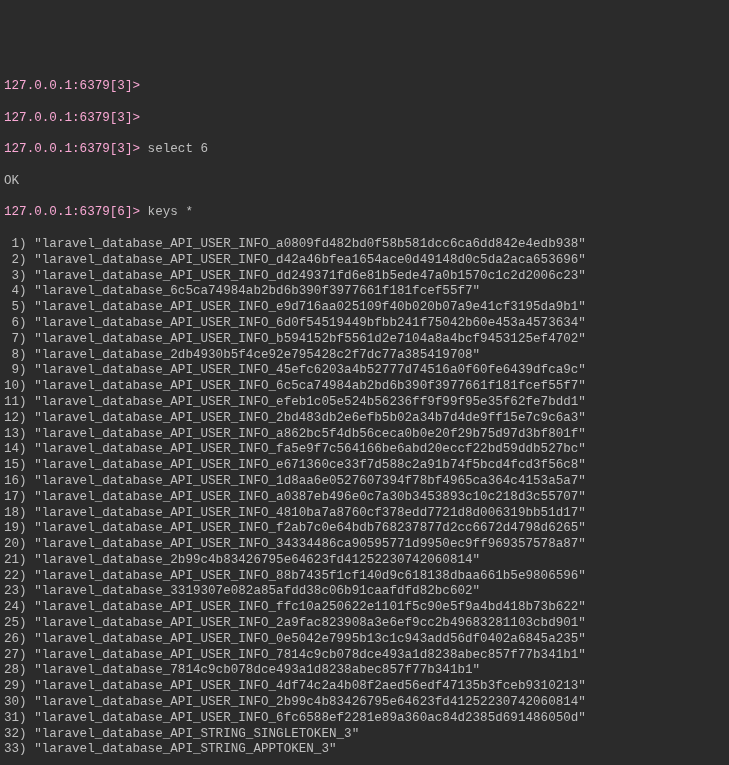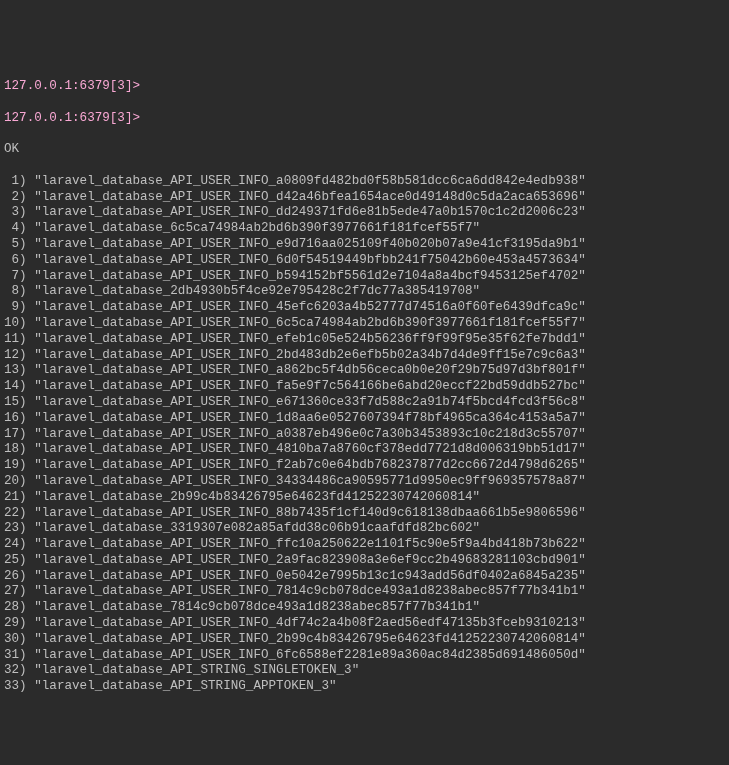--- a/index.html
+++ b/index.html
@@ -22,21 +22,23 @@
     .terminal { display: block; }
   </style>
 </head>
 <body>
 
 
 
 <div class="terminal">
 <span class="line"><span class="prompt">127.0.0.1:6379[3]&gt;</span></span>
 <span class="line"><span class="prompt">127.0.0.1:6379[3]&gt;</span></span>
+<span class="line"><span class="prompt">127.0.0.1:6379[3]&gt;</span> <span class="cmd">select 6</span></span>
 <span class="line output">OK</span>
+<span class="line"><span class="prompt">127.0.0.1:6379[6]&gt;</span> <span class="cmd">keys *</span></span>
 <div id="keys-list"><span class="line"> 1) "laravel_database_API_USER_INFO_a0809fd482bd0f58b581dcc6ca6dd842e4edb938"</span><span class="line"> 2) "laravel_database_API_USER_INFO_d42a46bfea1654ace0d49148d0c5da2aca653696"</span><span class="line"> 3) "laravel_database_API_USER_INFO_dd249371fd6e81b5ede47a0b1570c1c2d2006c23"</span><span class="line"> 4) "laravel_database_6c5ca74984ab2bd6b390f3977661f181fcef55f7"</span><span class="line"> 5) "laravel_database_API_USER_INFO_e9d716aa025109f40b020b07a9e41cf3195da9b1"</span><span class="line"> 6) "laravel_database_API_USER_INFO_6d0f54519449bfbb241f75042b60e453a4573634"</span><span class="line"> 7) "laravel_database_API_USER_INFO_b594152bf5561d2e7104a8a4bcf9453125ef4702"</span><span class="line"> 8) "laravel_database_2db4930b5f4ce92e795428c2f7dc77a385419708"</span><span class="line"> 9) "laravel_database_API_USER_INFO_45efc6203a4b52777d74516a0f60fe6439dfca9c"</span><span class="line">10) "laravel_database_API_USER_INFO_6c5ca74984ab2bd6b390f3977661f181fcef55f7"</span><span class="line">11) "laravel_database_API_USER_INFO_efeb1c05e524b56236ff9f99f95e35f62fe7bdd1"</span><span class="line">12) "laravel_database_API_USER_INFO_2bd483db2e6efb5b02a34b7d4de9ff15e7c9c6a3"</span><span class="line">13) "laravel_database_API_USER_INFO_a862bc5f4db56ceca0b0e20f29b75d97d3bf801f"</span><span class="line">14) "laravel_database_API_USER_INFO_fa5e9f7c564166be6abd20eccf22bd59ddb527bc"</span><span class="line">15) "laravel_database_API_USER_INFO_e671360ce33f7d588c2a91b74f5bcd4fcd3f56c8"</span><span class="line">16) "laravel_database_API_USER_INFO_1d8aa6e0527607394f78bf4965ca364c4153a5a7"</span><span class="line">17) "laravel_database_API_USER_INFO_a0387eb496e0c7a30b3453893c10c218d3c55707"</span><span class="line">18) "laravel_database_API_USER_INFO_4810ba7a8760cf378edd7721d8d006319bb51d17"</span><span class="line">19) "laravel_database_API_USER_INFO_f2ab7c0e64bdb768237877d2cc6672d4798d6265"</span><span class="line">20) "laravel_database_API_USER_INFO_34334486ca90595771d9950ec9ff969357578a87"</span><span class="line">21) "laravel_database_2b99c4b83426795e64623fd41252230742060814"</span><span class="line">22) "laravel_database_API_USER_INFO_88b7435f1cf140d9c618138dbaa661b5e9806596"</span><span class="line">23) "laravel_database_3319307e082a85afdd38c06b91caafdfd82bc602"</span><span class="line">24) "laravel_database_API_USER_INFO_ffc10a250622e1101f5c90e5f9a4bd418b73b622"</span><span class="line">25) "laravel_database_API_USER_INFO_2a9fac823908a3e6ef9cc2b49683281103cbd901"</span><span class="line">26) "laravel_database_API_USER_INFO_0e5042e7995b13c1c943add56df0402a6845a235"</span><span class="line">27) "laravel_database_API_USER_INFO_7814c9cb078dce493a1d8238abec857f77b341b1"</span><span class="line">28) "laravel_database_7814c9cb078dce493a1d8238abec857f77b341b1"</span><span class="line">29) "laravel_database_API_USER_INFO_4df74c2a4b08f2aed56edf47135b3fceb9310213"</span><span class="line">30) "laravel_database_API_USER_INFO_2b99c4b83426795e64623fd41252230742060814"</span><span class="line">31) "laravel_database_API_USER_INFO_6fc6588ef2281e89a360ac84d2385d691486050d"</span><span class="line">32) "laravel_database_API_STRING_SINGLETOKEN_3"</span><span class="line">33) "laravel_database_API_STRING_APPTOKEN_3"</span></div>
 
 
 
 
 
 
 
 
 

